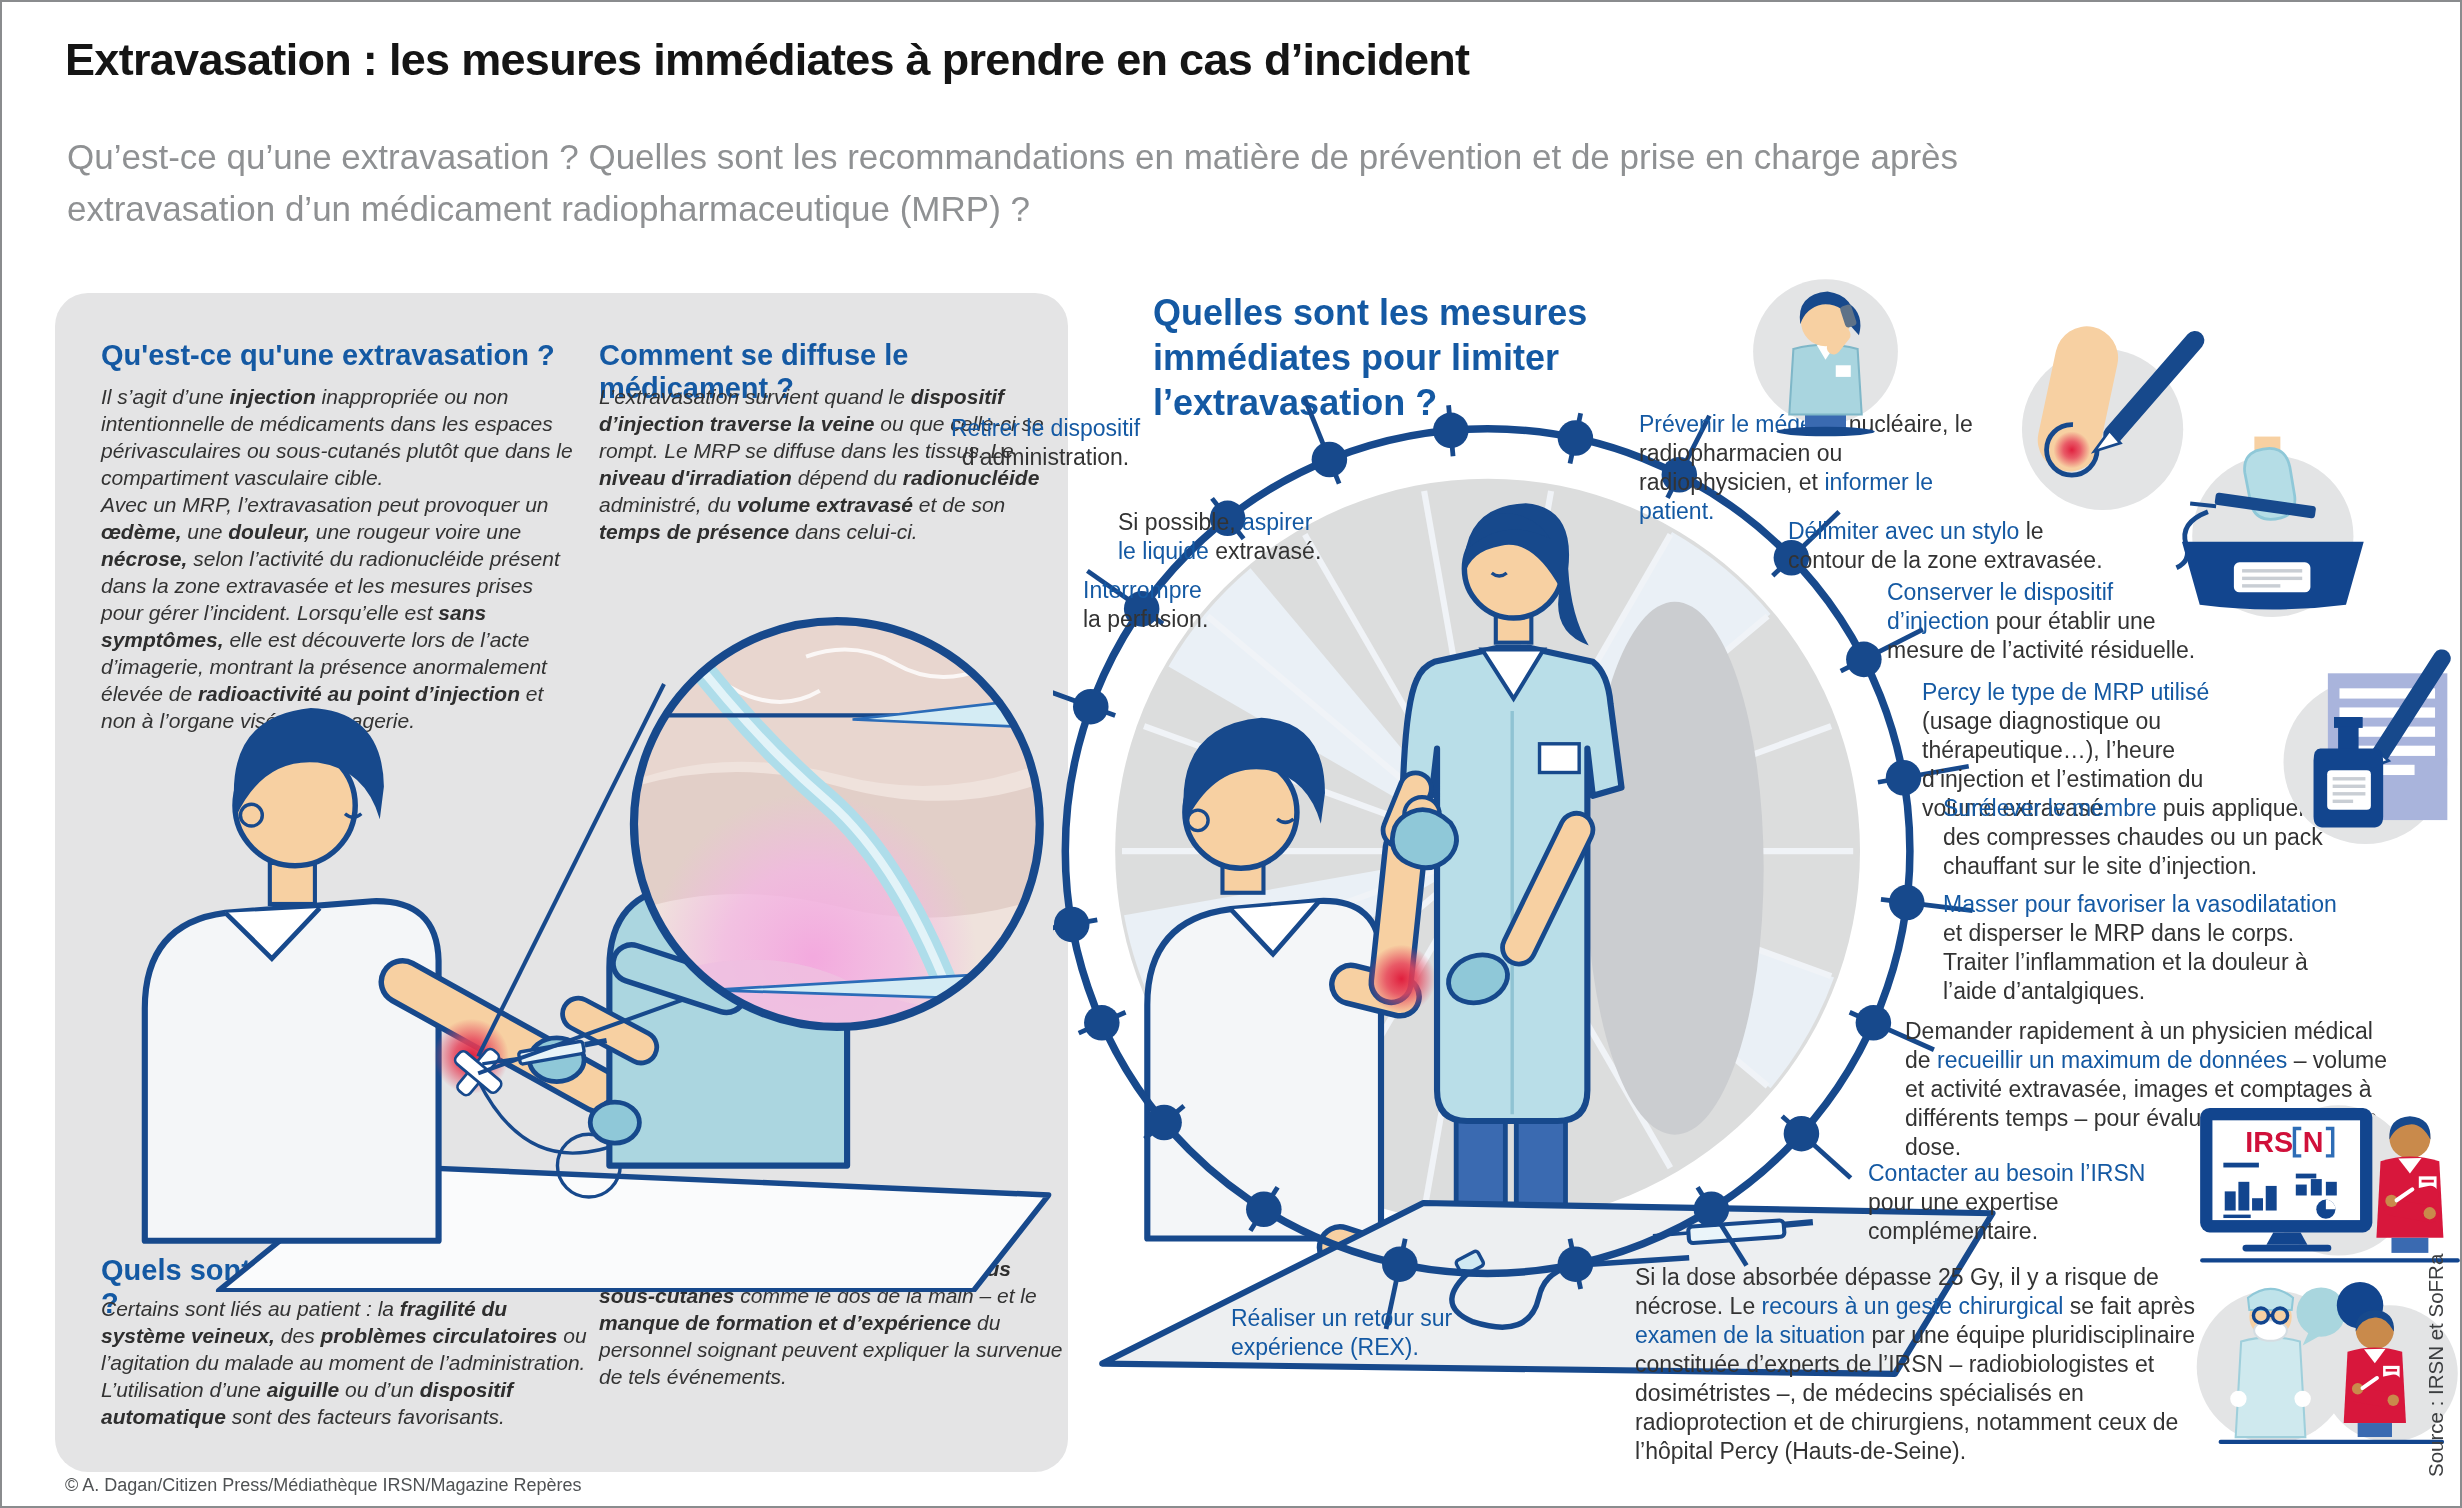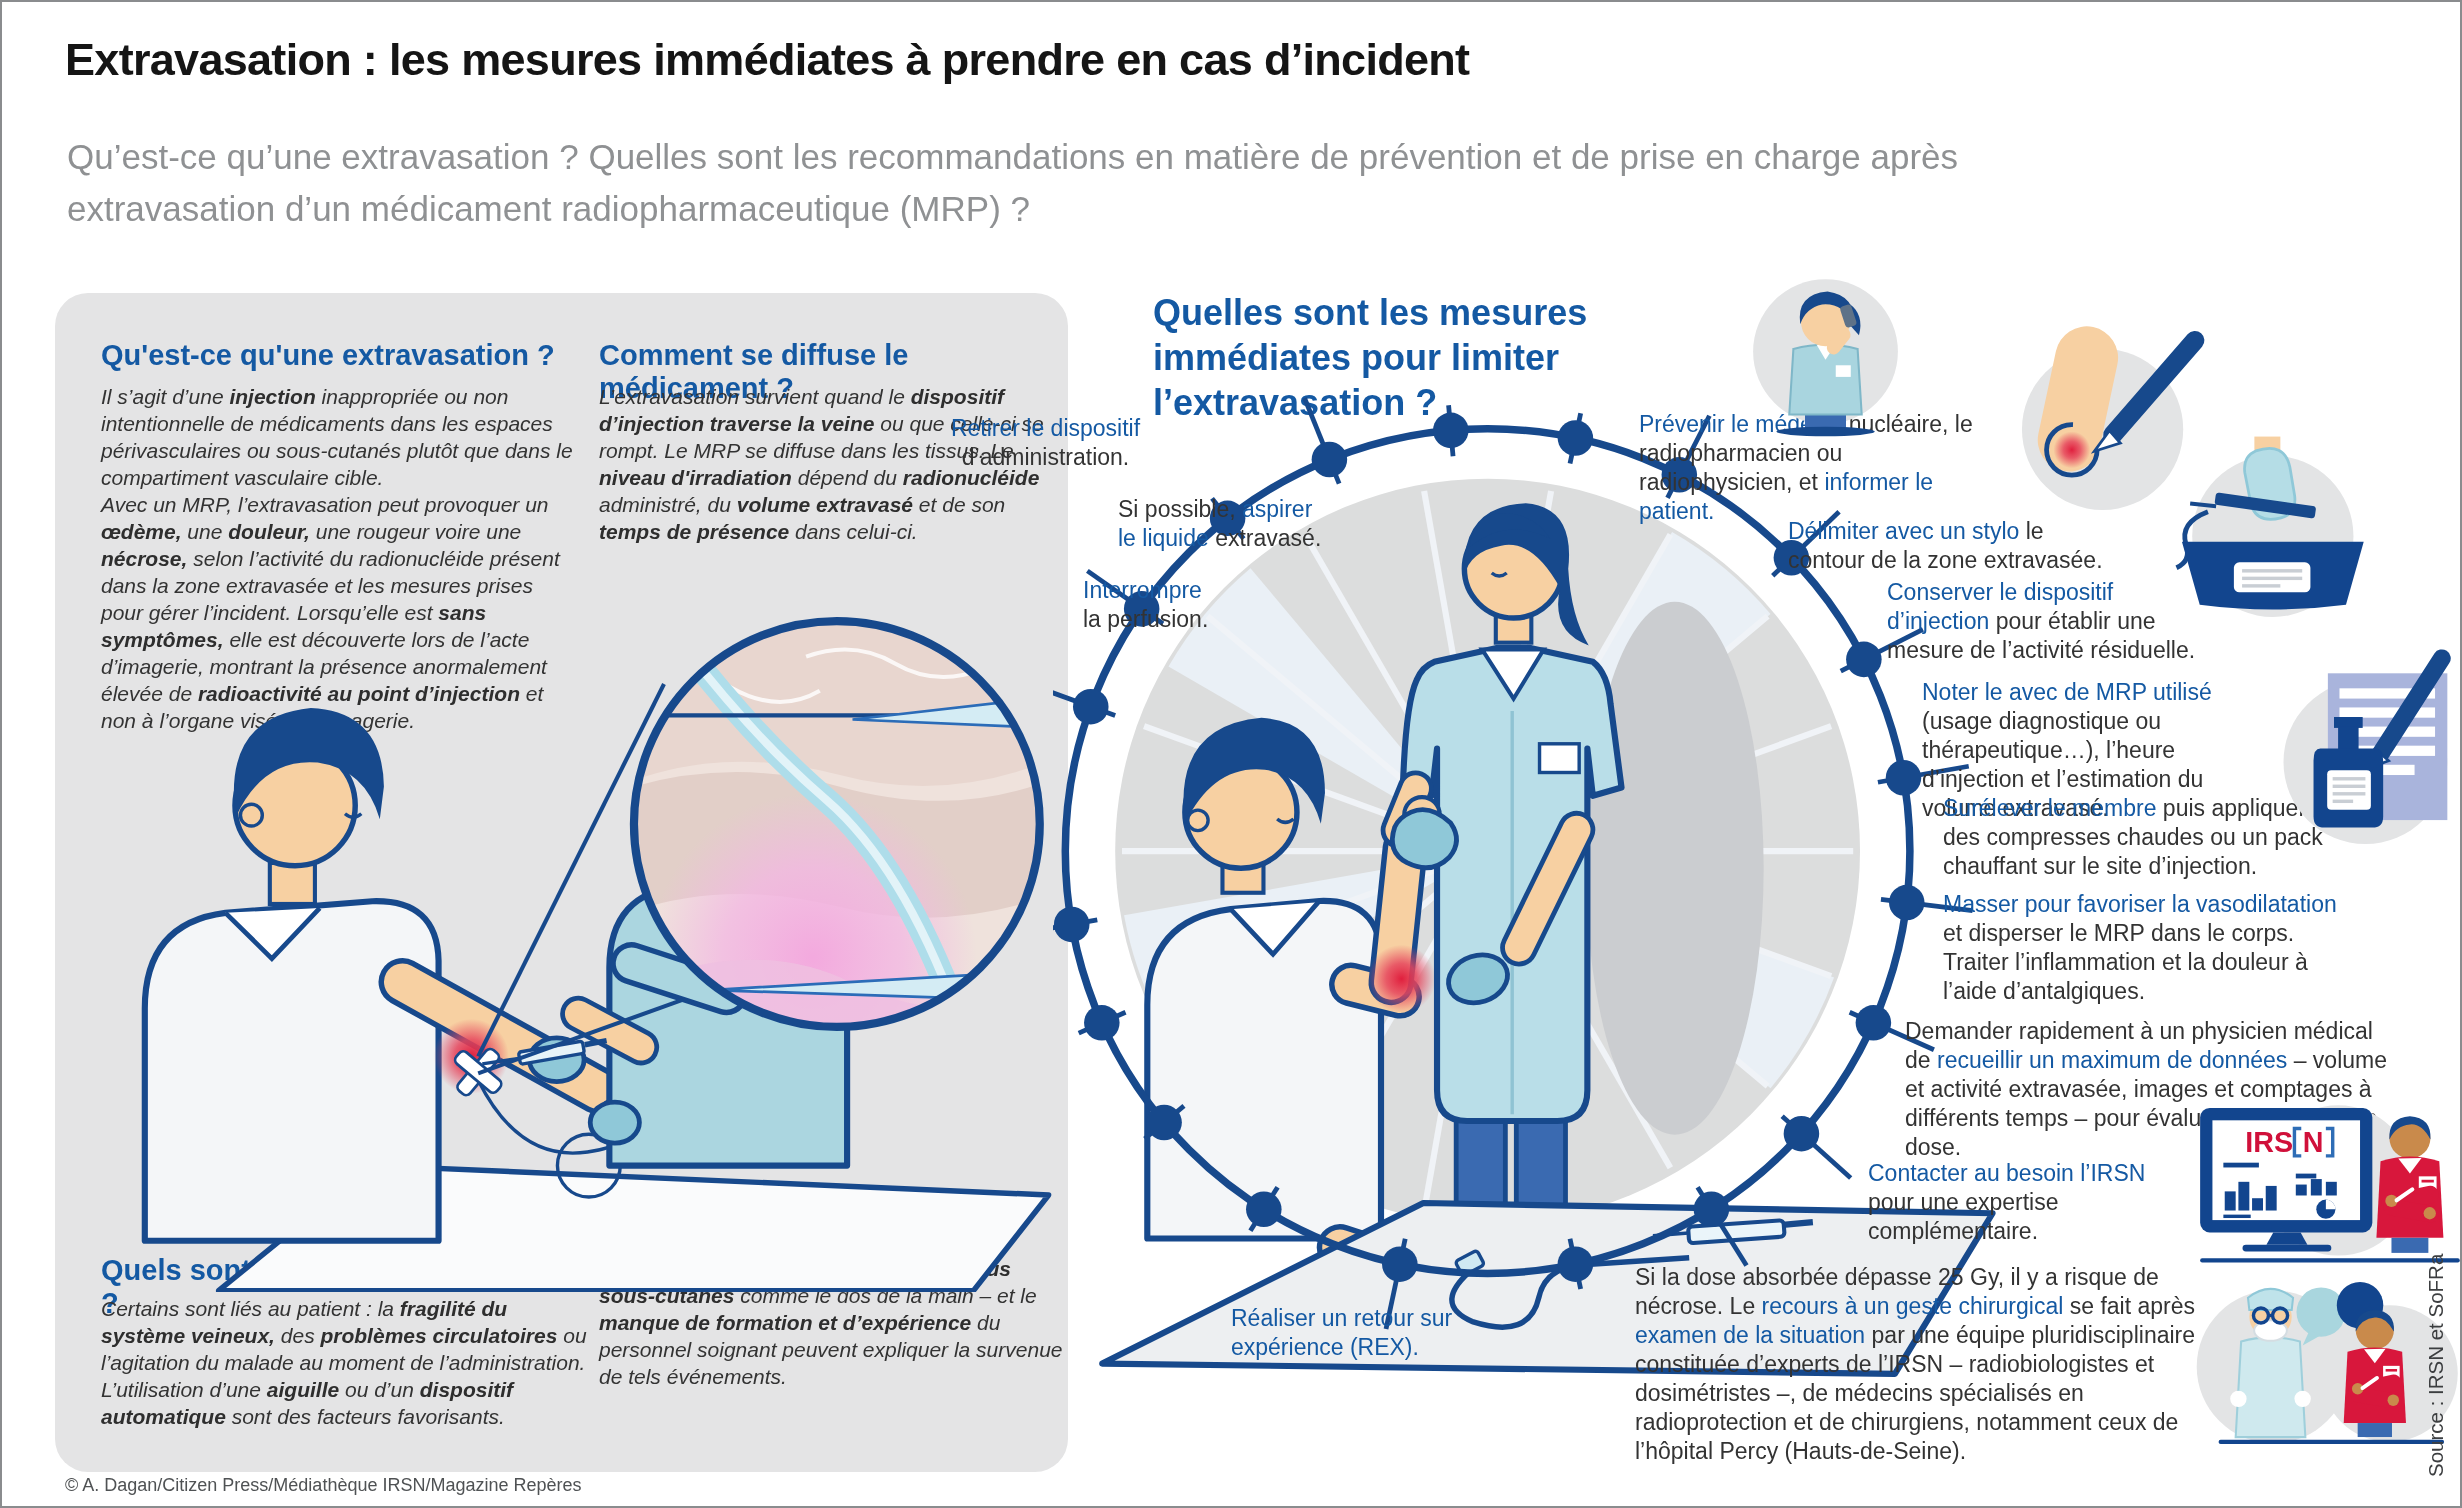--- a/index.html
+++ b/index.html
@@ -255,26 +255,26 @@
         <circle cx="1702.5845341524716" cy="1642.2427427862813" r="26" fill="#17498c"></circle>
         <line x1="1646.1436345672914" y1="1480.9072529839643" x2="1577.6277252440964" y2="1511.4125012146492" stroke="#17498c" stroke-width="7"></line>
         <circle cx="1611.4289071768726" cy="1496.3632454208446" r="26" fill="#17498c"></circle>
         <line x1="1604.8115032529195" y1="1345.7159430468196" x2="1530.9509217770037" y2="1358.7395563718394" stroke="#17498c" stroke-width="7"></line>
         <circle cx="1567.3888086384554" cy="1352.3145737981629" r="26" fill="#17498c"></circle>
       </g>
 </svg>
 </div>
 
 <div class="abs step rich" style="left:909px;top:414px;width:273px;text-align:center"><span class="blue">Retirer le dispositif</span><br><span>d’administration.</span></div>
-<div class="abs step rich" style="left:1118px;top:495px;width:232px"><span>Si possible, </span><span class="blue">aspirer</span><br><span class="blue">le liquide</span><span> extravasé.</span></div>
+<div class="abs step rich" style="left:1118px;top:508px;width:232px"><span>Si possible, </span><span class="blue">aspirer</span><br><span class="blue">le liquide</span><span> extravasé.</span></div>
 <div class="abs step rich" style="left:1083px;top:576px;width:205px"><span class="blue">Interrompre</span><br><span>la perfusion.</span></div>
 <div class="abs step rich" style="left:1639px;top:410px;width:355px"><span class="blue">Prévenir le médecin</span><span> nucléaire, le radiopharmacien ou radiophysicien, et </span><span class="blue">informer le patient.</span></div>
 <div class="abs step rich" style="left:1788px;top:517px;width:321px"><span class="blue">Délimiter avec un stylo</span><span> le contour de la zone extravasée.</span></div>
 <div class="abs step rich" style="left:1887px;top:578px;width:328px"><span class="blue">Conserver le dispositif d’injection</span><span> pour établir une mesure de l’activité résiduelle.</span></div>
-<div class="abs step rich" style="left:1922px;top:678px;width:342px"><span class="blue">Noter le avec de MRP utilisé</span><span> (usage diagnostique ou thérapeutique…), l’heure d’injection et l’estimation du volume extravasé.</span></div>
+<div class="abs step rich" style="left:1922px;top:678px;width:342px"><span class="blue">Percy le type de MRP utilisé</span><span> (usage diagnostique ou thérapeutique…), l’heure d’injection et l’estimation du volume extravasé.</span></div>
 <div class="abs step rich" style="left:1943px;top:794px;width:390px"><span class="blue">Surélever le membre</span><span> puis appliquer des compresses chaudes ou un pack chauffant sur le site d’injection.</span></div>
 <div class="abs step rich" style="left:1943px;top:890px;width:396px"><span class="blue">Masser pour favoriser la vasodilatation</span><span> et disperser le MRP dans le corps. Traiter l’inflammation et la douleur à l’aide d’antalgiques.</span></div>
 <div class="abs step rich" style="left:1905px;top:1017px;width:489px"><span>Demander rapidement à un physicien médical de </span><span class="blue">recueillir un maximum de données</span><span> – volume et activité extravasée, images et comptages à différents temps – pour évaluer précisément la dose.</span></div>
 <div class="abs step rich" style="left:1868px;top:1159px;width:294px"><span class="blue">Contacter au besoin l’IRSN</span><span> pour une expertise complémentaire.</span></div>
 <div class="abs step rich" style="left:1231px;top:1304px;width:232px"><span class="blue">Réaliser un retour sur expérience (REX).</span></div>
 <div class="abs step rich" style="left:1635px;top:1263px;width:561px"><span>Si la dose absorbée dépasse 25 Gy, il y a risque de nécrose. Le </span><span class="blue">recours à un geste chirurgical</span><span> se fait après </span><span class="blue">examen de la situation</span><span> par une équipe pluridisciplinaire constituée d’experts de l’IRSN – radiobiologistes et dosimétristes –, de médecins spécialisés en radioprotection et de chirurgiens, notamment ceux de l’hôpital Percy (Hauts-de-Seine).</span></div>
 
 <div class="abs" style="left:1740px;top:256px;width:171px;height:181px">
 <svg viewBox="0 0 250 265" width="171" height="181">
   <circle cx="125" cy="140" r="106" fill="#e3e4e5"></circle>

